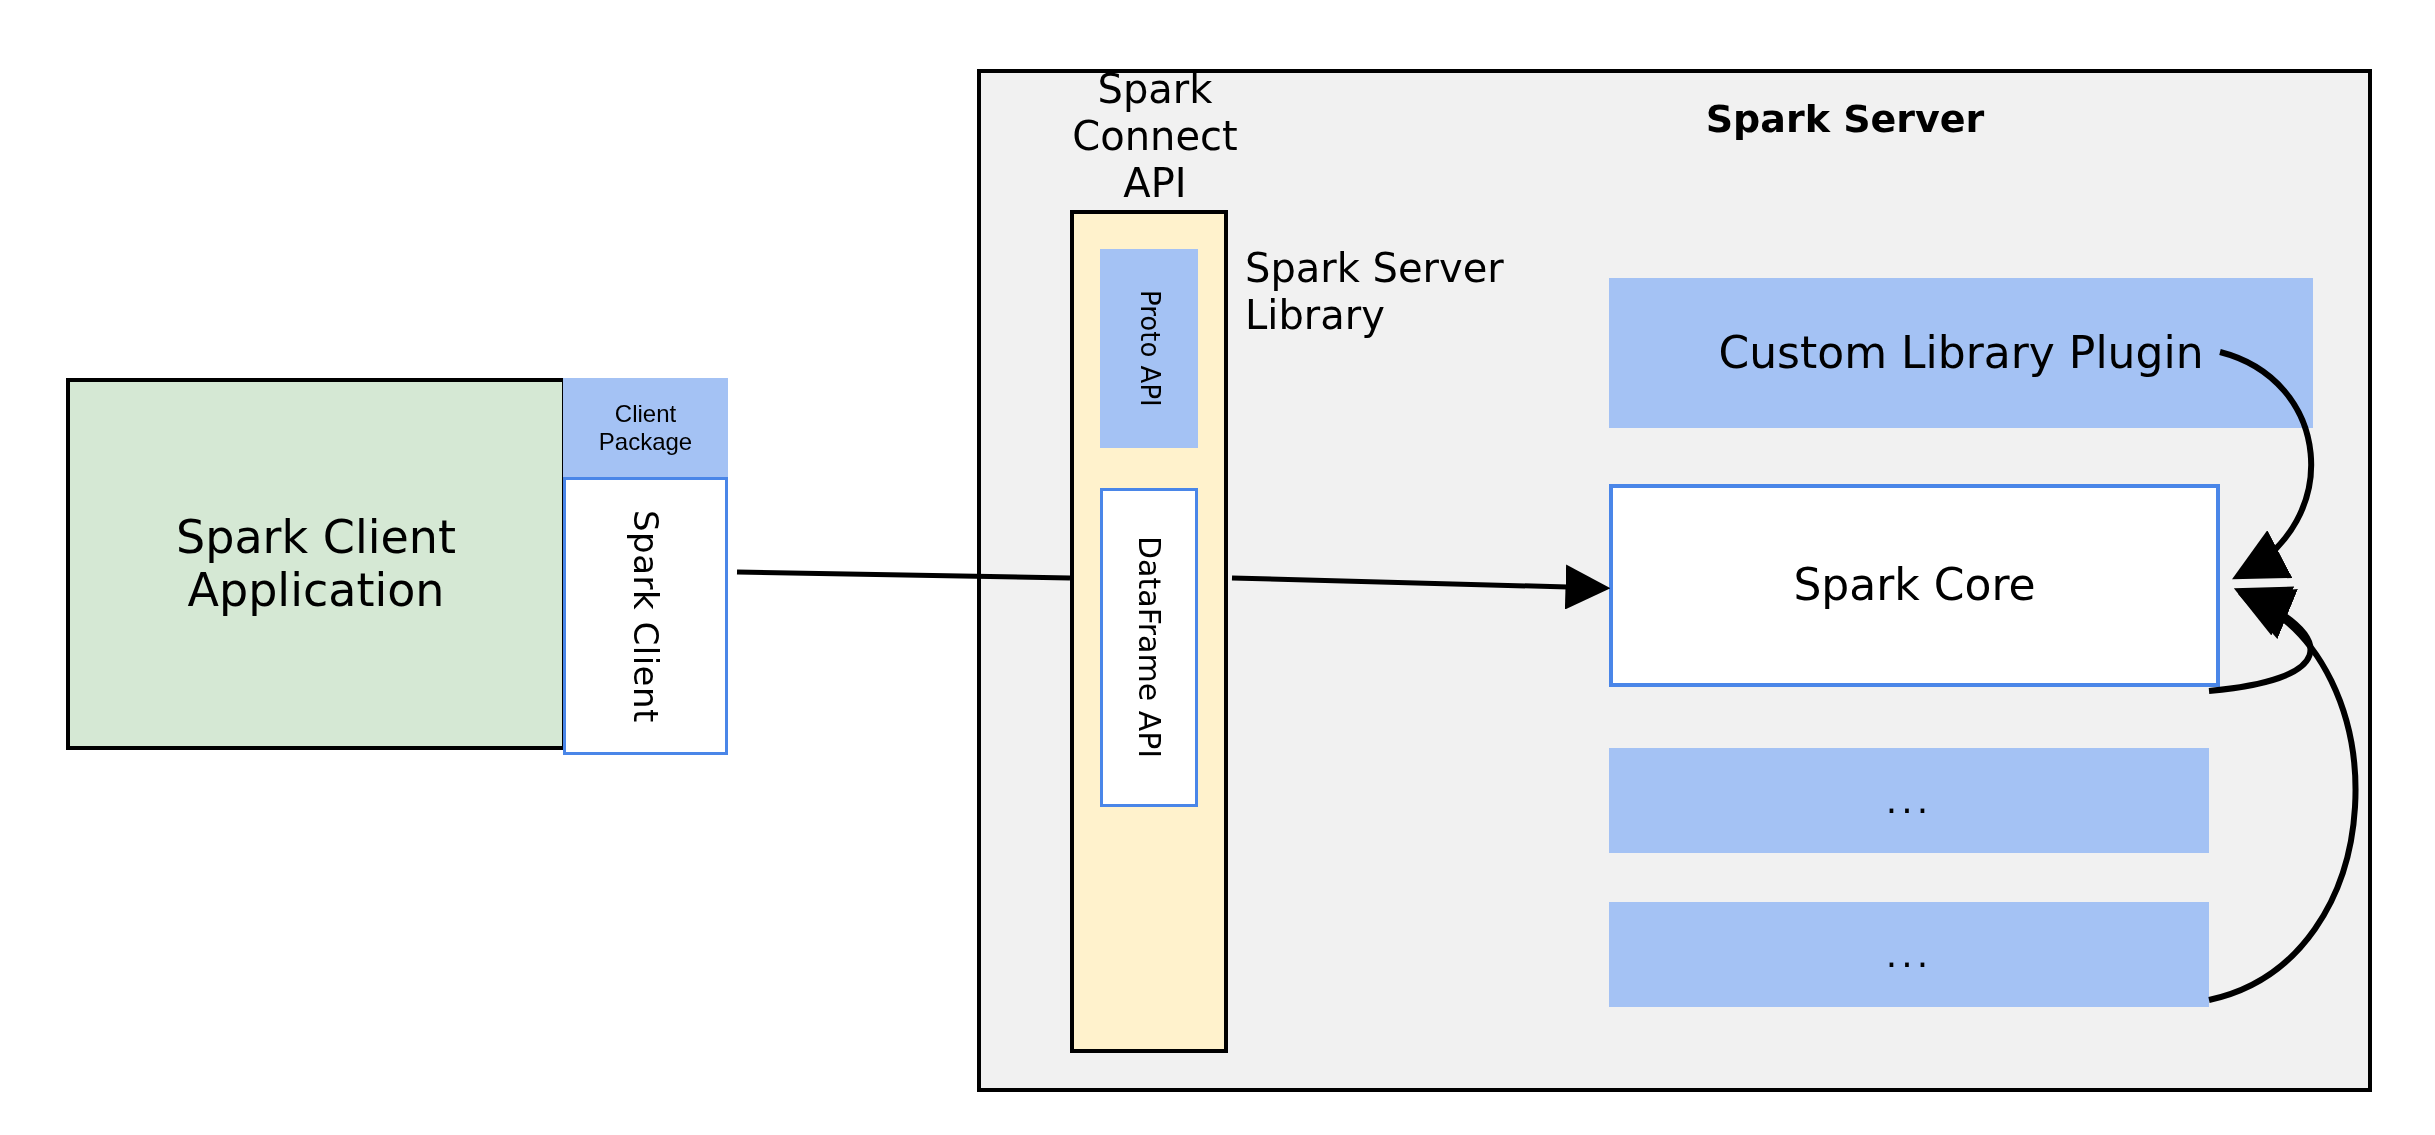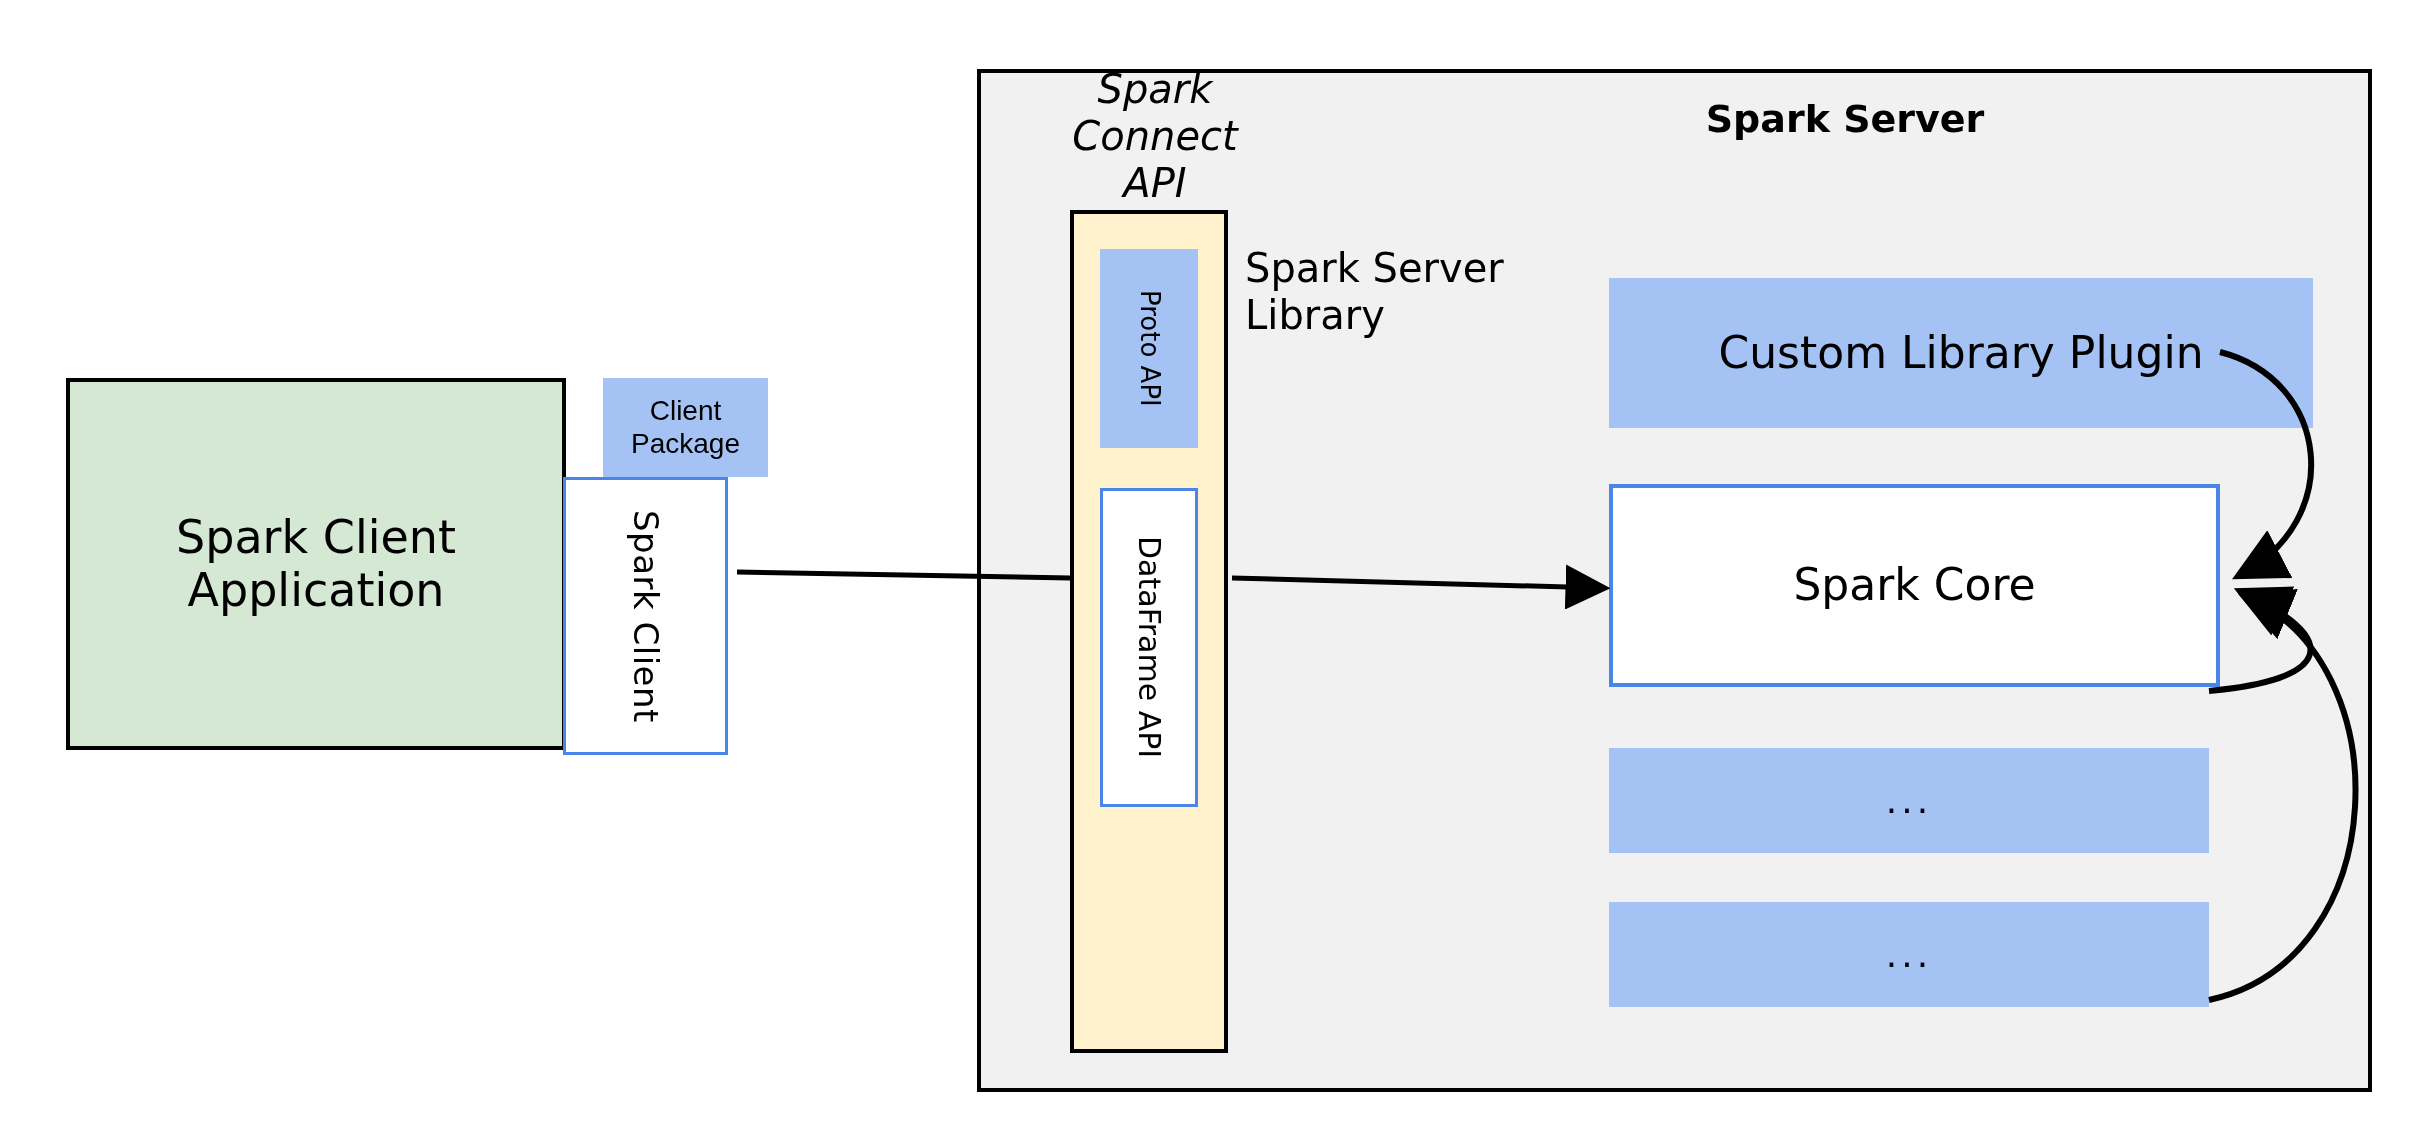--- a/index.html
+++ b/index.html
@@ -41,23 +41,22 @@
   #client-app-label {
     white-space: pre-line;
   }
   #client-package-box {
     left: 563px;
     top: 378px;
     width: 165px;
     height: 99px;
     background: #a4c2f4;
     border: 2px solid #a4c2f4;
-    font-size: 28px;
+    font-size: 24px;
     font-family: "Liberation Sans", sans-serif;
-    margin-left: 40px;
   }
   #client-package-label {
     white-space: pre-line;
   }
   #spark-client-box {
     left: 563px;
     top: 477px;
     width: 165px;
     height: 278px;
     background: #ffffff;
@@ -88,21 +87,20 @@
     color: #000000;
     text-align: center;
     line-height: 1.18;
     white-space: pre-line;
   }
   #connect-api-caption {
     left: 1010px;
     top: 66px;
     width: 290px;
     font-size: 40px;
-    font-style: italic;
   }
   #spark-server-caption {
     left: 1685px;
     top: 97px;
     width: 320px;
     font-size: 38px;
     font-weight: bold;
   }
   #server-library-caption {
     left: 1245px;

